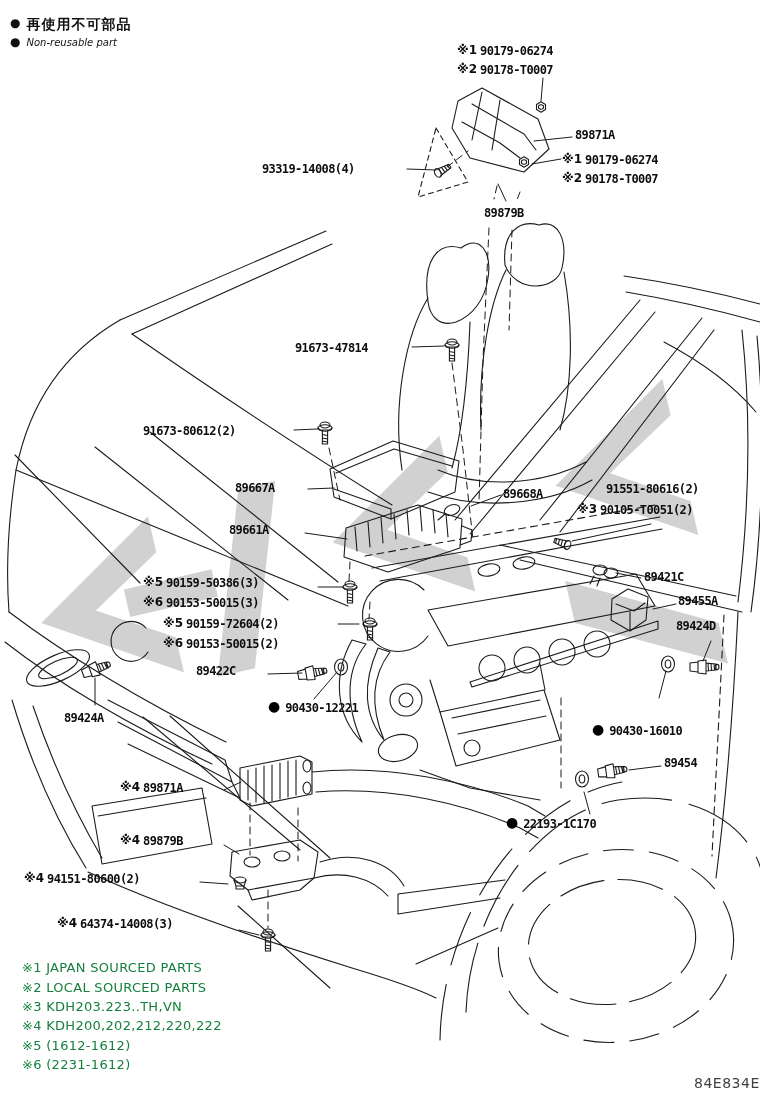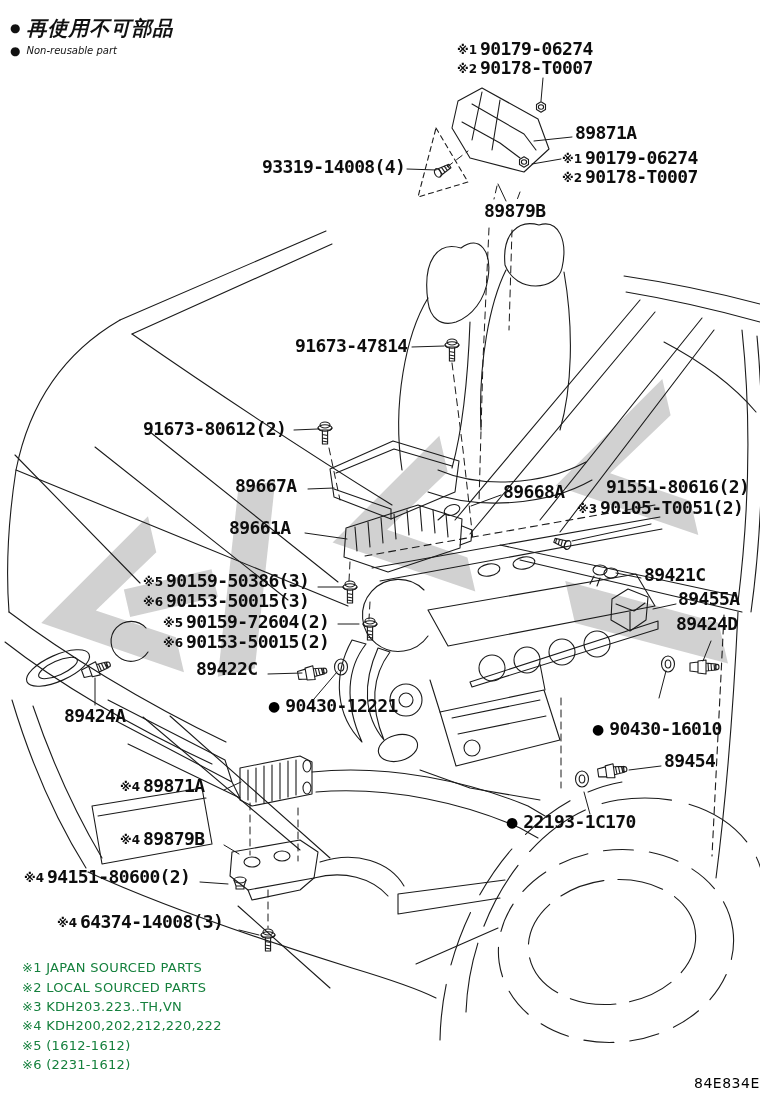--- a/index.html
+++ b/index.html
@@ -1,31 +1,31 @@
 <!DOCTYPE html>
 <html><head>
 <meta charset="utf-8">
 <style>
   html,body{margin:0;padding:0;background:#fff;}
   #page{position:relative;width:760px;height:1112px;background:#fff;overflow:hidden;
         font-family:"DejaVu Sans",sans-serif;color:#111;}
   #art{position:absolute;left:0;top:0;z-index:1;}
   .co{position:absolute;z-index:3;white-space:nowrap;}
-  .pn{font-family:"DejaVu Sans Mono",monospace;font-weight:bold;font-size:18px;
+  .pn{font-family:"DejaVu Sans Mono",monospace;font-weight:bold;font-size:12px;
       letter-spacing:-0.6px;color:#0d0d0d;line-height:1.05;}
   .pfx{font-family:"DejaVu Sans",sans-serif;font-weight:bold;font-size:12px;
        color:#0d0d0d;margin-right:3px;position:relative;top:-1px;}
   .blt{font-size:14px;margin-right:5px;color:#000;position:relative;top:-1px;}
   #header{position:absolute;left:10px;top:14px;z-index:3;}
   .hline{display:flex;align-items:center;gap:6px;line-height:1.45;}
   .hbullet{font-size:12px;}
-  .jp{font-size:20px;font-weight:bold;letter-spacing:1px;font-style:italic;}
+  .jp{font-size:14px;font-weight:bold;letter-spacing:1px;}
   .en{font-size:10px;font-style:italic;}
   .note{position:absolute;left:22px;z-index:3;font-size:13px;letter-spacing:0.3px;color:#15803d;}
-  #doccode{position:absolute;left:694px;top:1075px;z-index:3;font-size:14px;color:#000000;letter-spacing:0.5px;}
+  #doccode{position:absolute;left:694px;top:1075px;z-index:3;font-size:14px;color:#404040;letter-spacing:0.5px;}
 </style>
 </head>
 <body>
 
 <div id="page">
 
   <svg id="art" width="760" height="1112" viewBox="0 0 760 1112">
     <defs>
       <g id="bolt">
         <ellipse cx="0" cy="-3" rx="5" ry="3"></ellipse>

